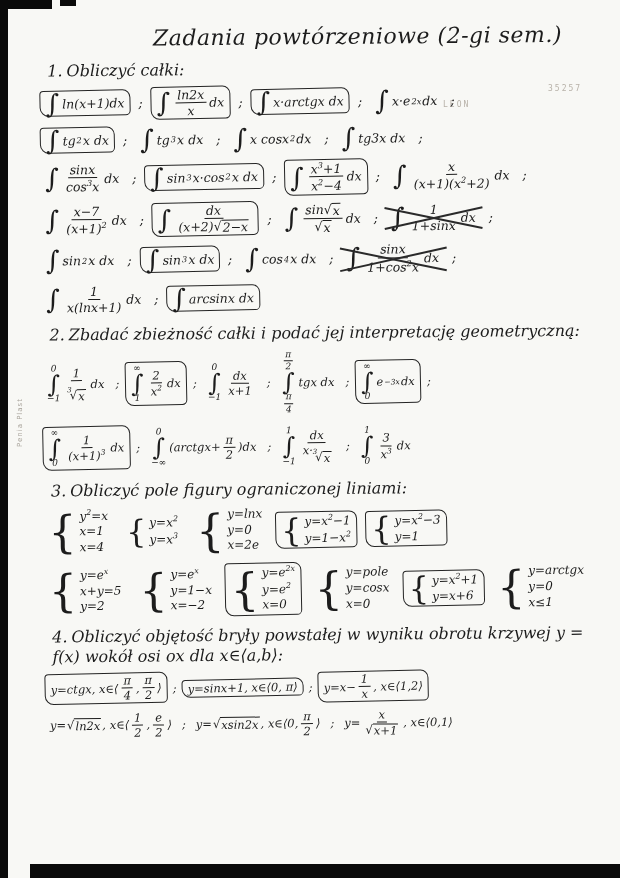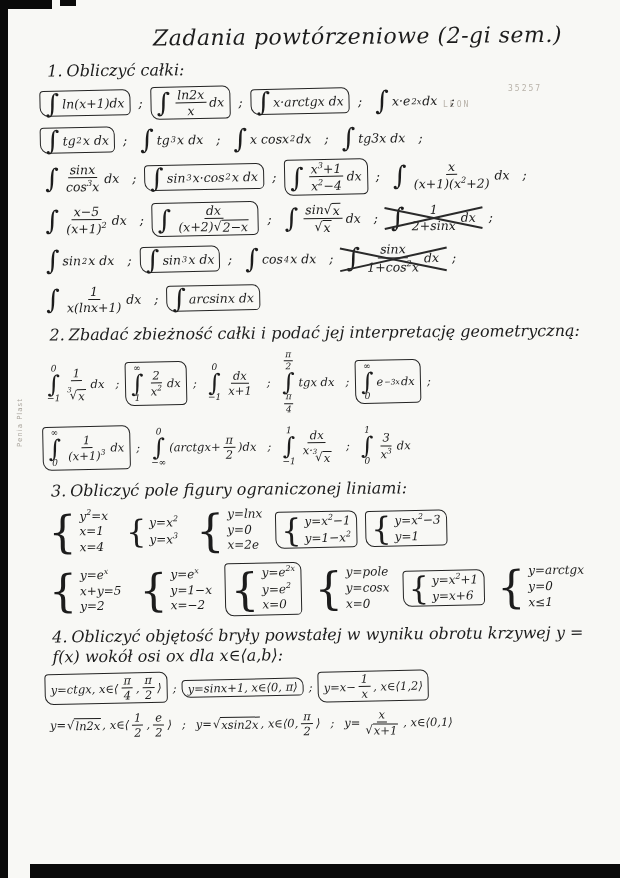--- a/index.html
+++ b/index.html
@@ -9,21 +9,21 @@
   }
   
   .edge{position:absolute;background:#0a0a0a;}
   .edge-left{left:0;top:0;width:8px;height:878px;}
   .edge-topchip{left:0;top:0;width:52px;height:9px;}
   .edge-toptick{left:60px;top:0;width:16px;height:6px;}
   .edge-bottom{left:30px;bottom:0;width:590px;height:14px;}
   .stamp{position:absolute;font-style:normal;font-family:"DejaVu Sans Mono",monospace;
          font-size:8px;color:#b7b1a8;letter-spacing:2px;}
   .stamp-1{left:443px;top:100px;}
-  .stamp-2{left:508px;top:84px;}
+  .stamp-2{left:548px;top:84px;}
   .margin-note{position:absolute;left:16px;top:398px;writing-mode:vertical-rl;transform:rotate(180deg);
          font-style:normal;font-family:"DejaVu Sans",sans-serif;font-size:7px;color:#a9a49c;letter-spacing:1px;}
   
   .content{position:absolute;left:38px;top:24px;width:574px;transform:rotate(-0.5deg);}
   .title{font-size:22px;font-weight:normal;margin:0 0 10px 118px;letter-spacing:0.5px;}
   .problem{margin-bottom:10px;}
   .phead{font-size:16px;margin:4px 0 6px 12px;line-height:1.25;}
   .pnum{margin-right:4px;}
   .rows{margin-left:4px;}
   .mrow{display:flex;align-items:center;gap:7px;margin-bottom:7px;font-size:12.5px;white-space:nowrap;}
@@ -134,21 +134,21 @@
               </span> <span class="fr">
                 <span class="nu">x</span>
                 <span class="de">(x+1)(x<sup>2</sup>+2)</span>
               </span> dx</span>
             <span class="sep">;</span>
           </div>
           <div class="mrow">
             <span class="mitem"><span class="iwrap">
                 <span class="int">∫</span>
               </span> <span class="fr">
-                <span class="nu">x−5</span>
+                <span class="nu">x−7</span>
                 <span class="de">(x+1)<sup>2</sup></span>
               </span> dx</span>
             <span class="sep">;</span>
             <span class="mitem boxed">
               <span class="iwrap">
                 <span class="int">∫</span>
               </span> 
               <span class="fr">
                 <span class="nu">dx</span>
                 <span class="de">(x+2)<span class="sq">
@@ -168,21 +168,21 @@
                 <span class="de"><span class="sq">
                     <span class="rad">√</span>
                     <span class="bar">x</span>
                   </span></span>
               </span> dx</span>
             <span class="sep">;</span>
             <span class="mitem crossed"><span class="iwrap">
                 <span class="int">∫</span>
               </span> <span class="fr">
                 <span class="nu">1</span>
-                <span class="de">2+sinx</span>
+                <span class="de">1+sinx</span>
               </span> dx</span>
             <span class="sep">;</span>
           </div>
           <div class="mrow">
             <span class="mitem"><span class="iwrap">
                 <span class="int">∫</span>
               </span> sin<sup>2</sup>x dx</span>
             <span class="sep">;</span>
             <span class="mitem boxed"><span class="iwrap">
                 <span class="int">∫</span>

